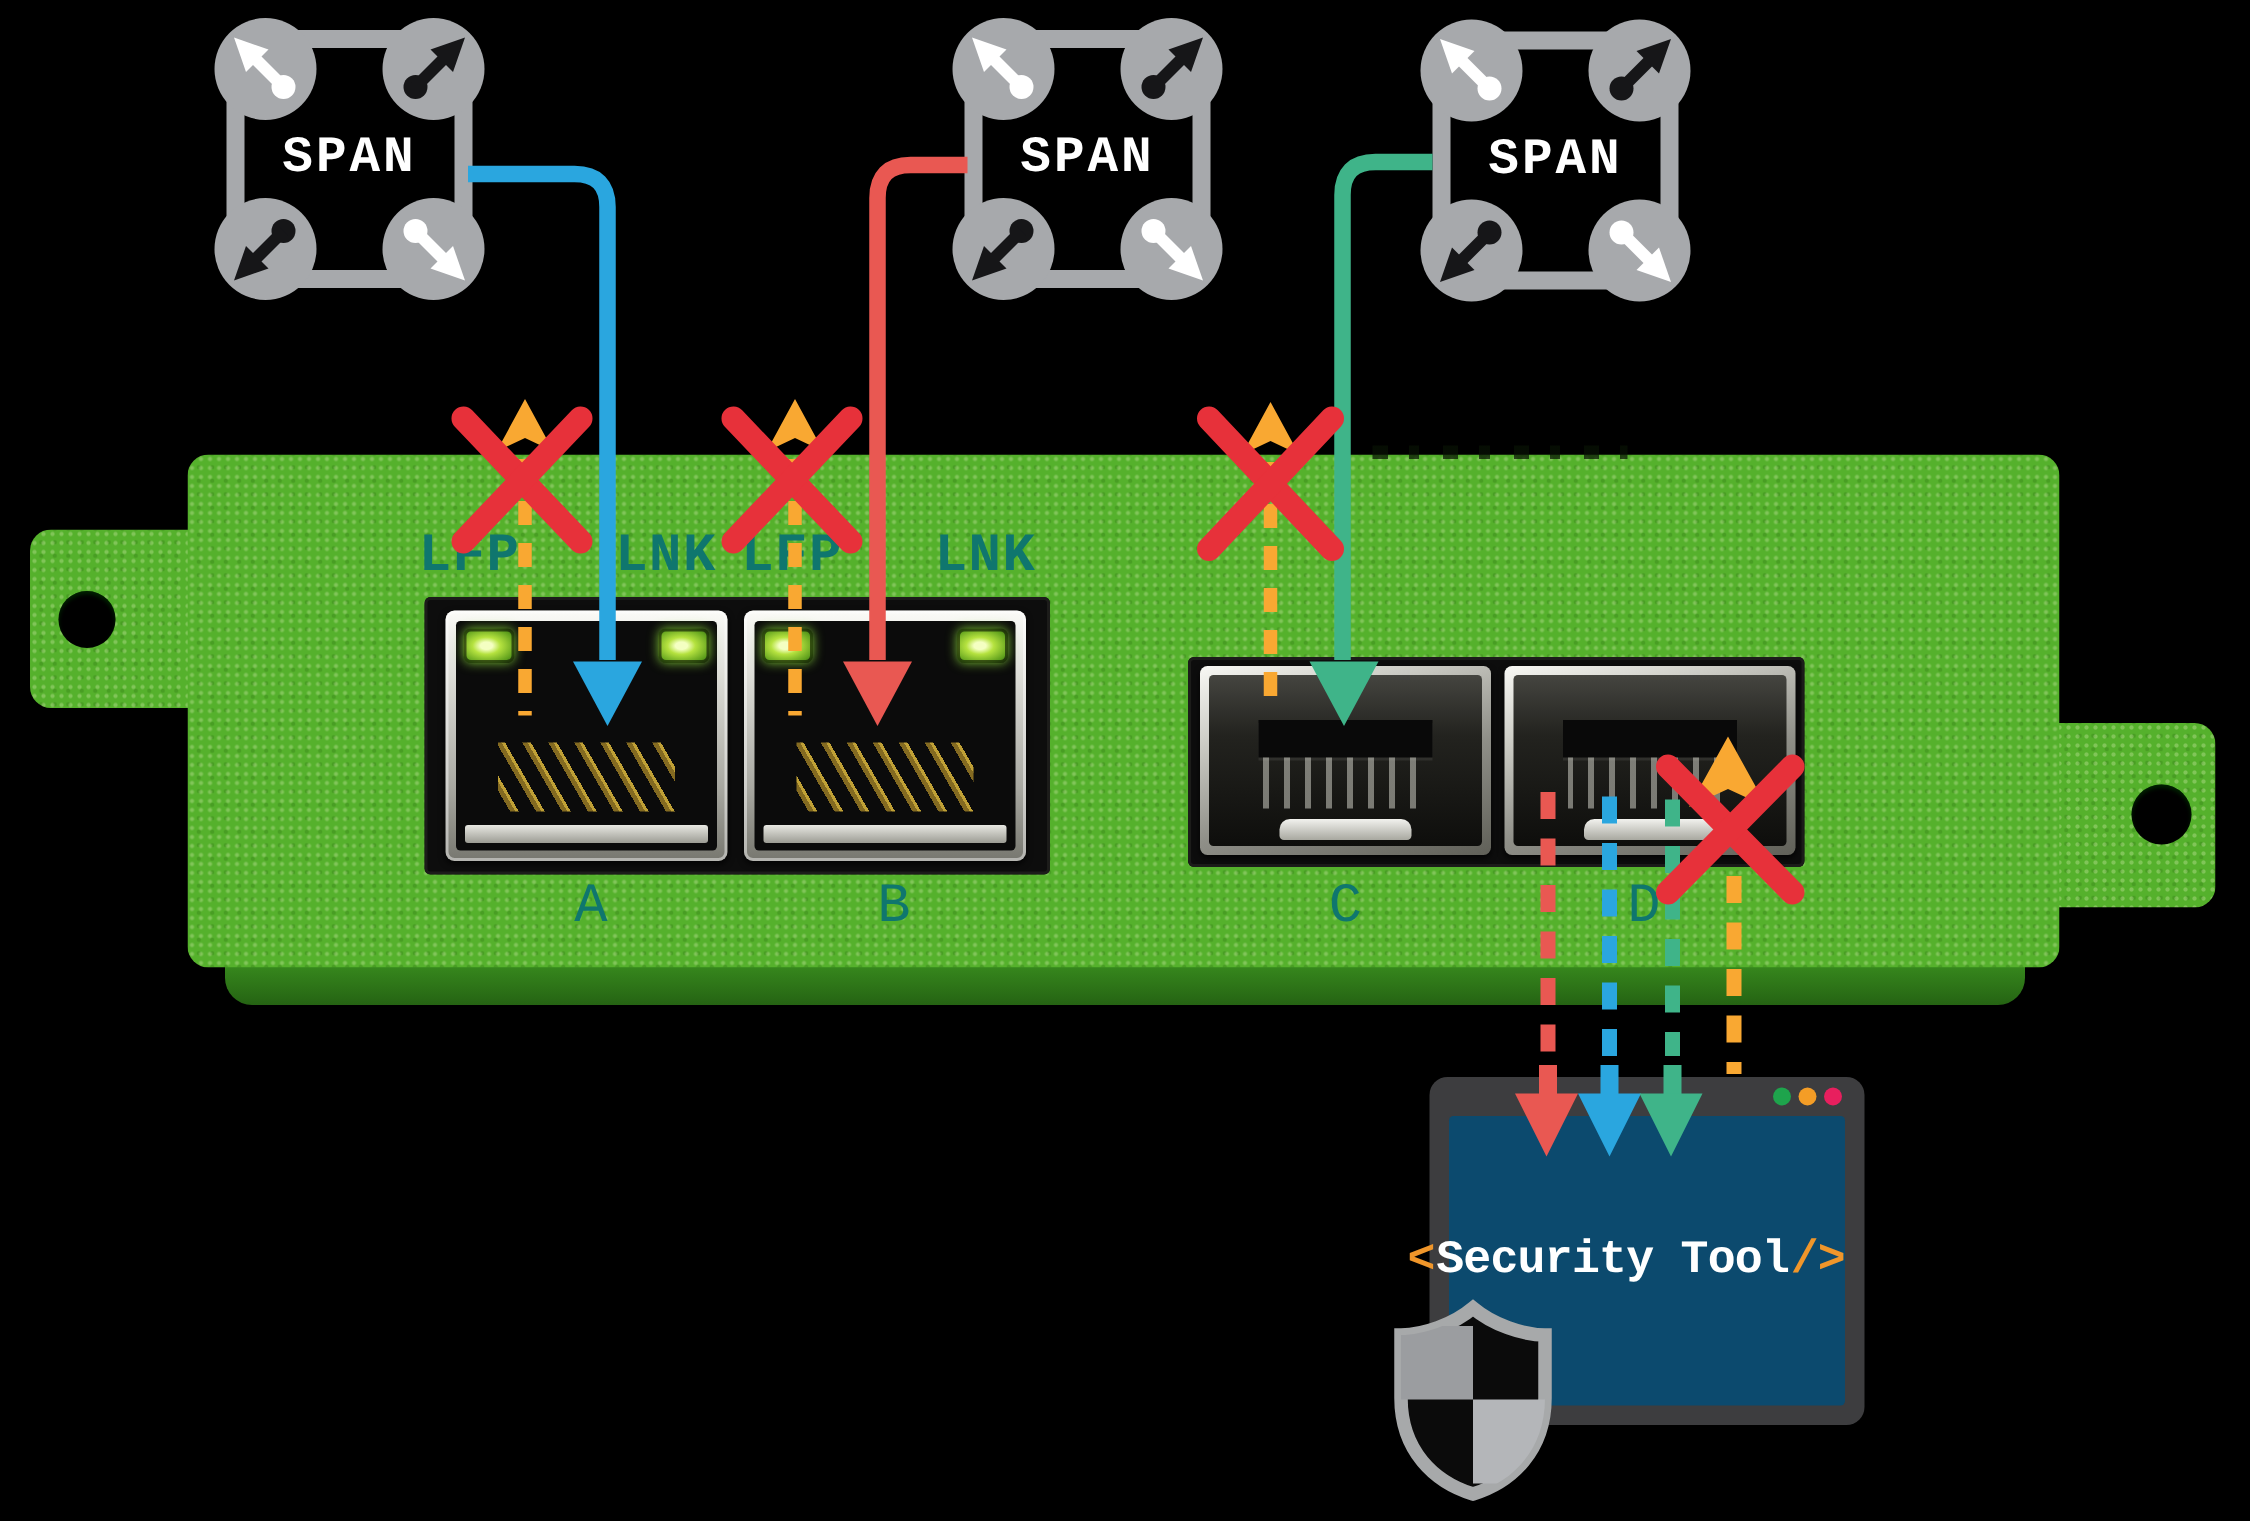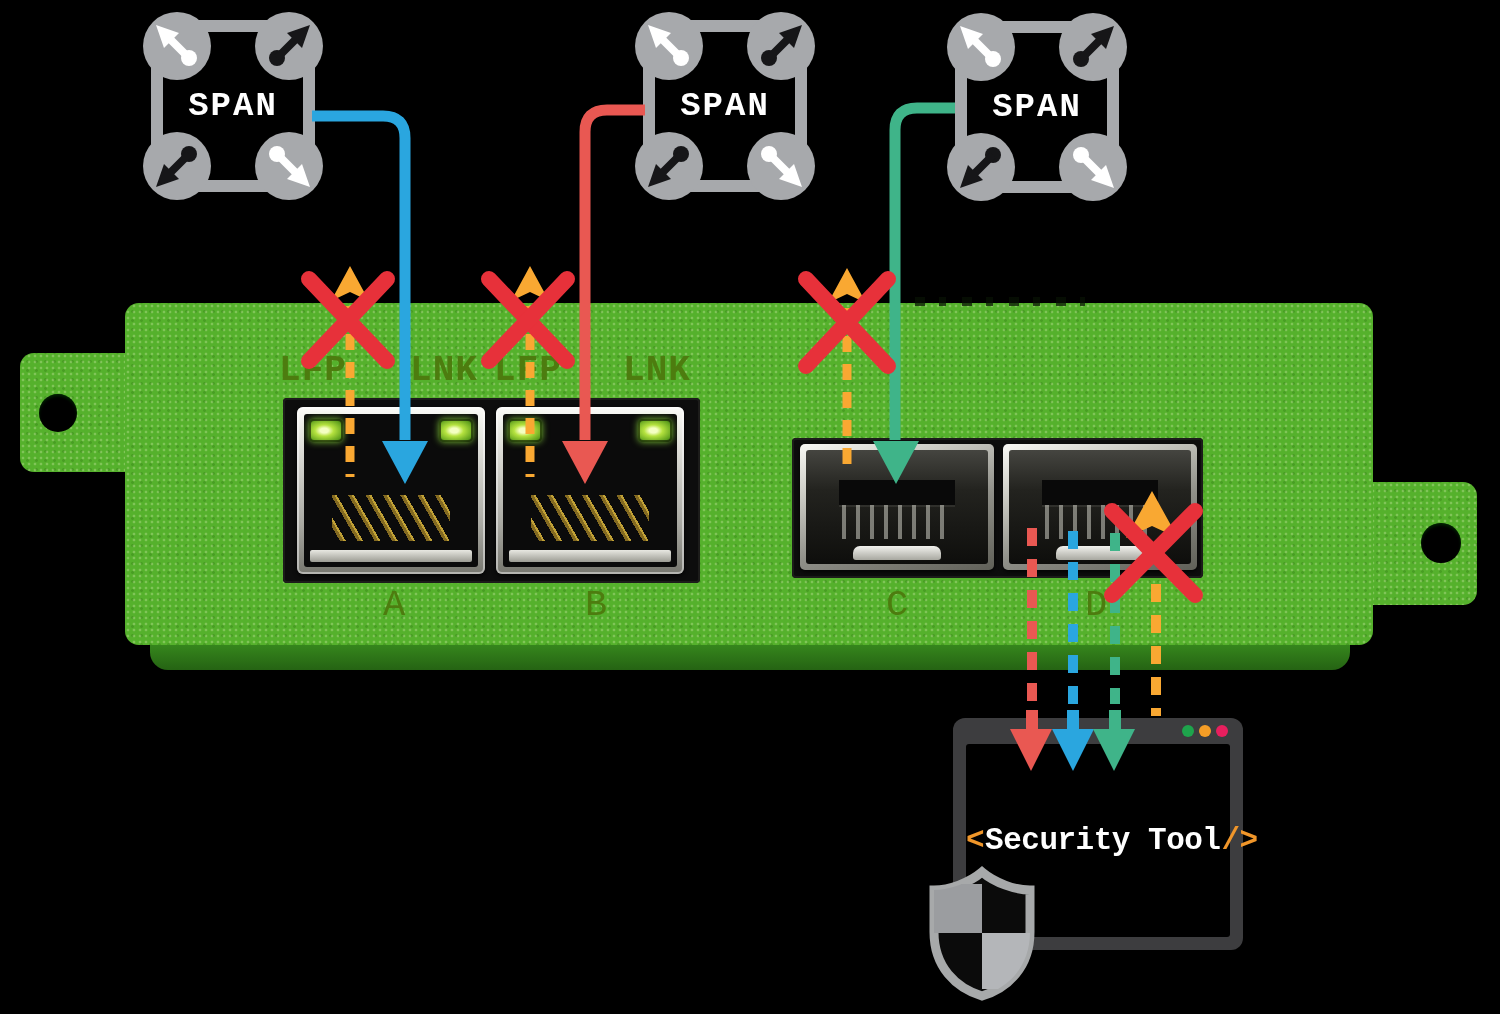--- a/index.html
+++ b/index.html
@@ -50,34 +50,34 @@
   .sfp-in{position:absolute;inset:6px;border-radius:3px;overflow:hidden;
     background:linear-gradient(180deg,#454540 0%,#23231f 35%,#0e0e0c 100%);}
   .sfp-block{position:absolute;left:18%;right:18%;top:26%;height:22%;background:#090909;
     box-shadow:0 2px 0 rgba(255,255,255,.08);}
   .sfp-fingers{position:absolute;left:20%;right:20%;top:48%;height:30%;
     background:repeating-linear-gradient(90deg,rgba(205,205,195,.55) 0 4px,rgba(40,40,36,0) 4px 14px);}
   .sfp-latch{position:absolute;left:50%;transform:translateX(-50%);bottom:4px;width:88px;height:14px;
     border-radius:7px 7px 3px 3px;background:linear-gradient(180deg,#f2f2ee,#a8a8a0);}
 
   
-  .plabel{position:absolute;transform:translateX(-50%);color:#4d7c0f;z-index:5;white-space:nowrap;}
+  .plabel{position:absolute;transform:translateX(-50%);color:#0f766e;z-index:5;white-space:nowrap;}
   .ind{font-size:36px;font-weight:bold;letter-spacing:1px;}
   .letter{font-size:37px;font-weight:400;}
 
   
   .span-node{position:absolute;width:200px;height:200px;z-index:6;}
   .span-node svg{position:absolute;left:0;top:0;overflow:visible;}
   .span-label{position:absolute;left:100px;top:96px;transform:translate(-50%,-50%);
     color:#fff;font-size:34px;font-weight:800;letter-spacing:2px;z-index:2;}
 
   
   .tool-window{left:953px;top:718px;width:290px;height:232px;background:#3d3d3f;border-radius:12px;z-index:10;}
-  .tool-screen{position:absolute;left:13px;right:13px;top:26px;bottom:13px;background:#000000;
-    border-radius:3px;display:flex;align-items:center;justify-content:flex-start;}
+  .tool-screen{position:absolute;left:13px;right:13px;top:26px;bottom:13px;background:#0c4a6e;
+    border-radius:3px;display:flex;align-items:center;justify-content:flex-end;}
   .tool-text{font-size:31px;font-weight:bold;letter-spacing:-.5px;white-space:nowrap;}
   .tool-text .tag{color:#f0962a;}
   .tool-text .tname{color:#fff;padding:0 1px;}
   .dots{position:absolute;top:7px;right:15px;display:flex;gap:5px;}
   .dot{width:12px;height:12px;border-radius:50%;}
 
   .shield{left:925px;top:866px;z-index:20;}
   .overlay{left:0;top:0;z-index:40;pointer-events:none;}
 </style>
 </head>

